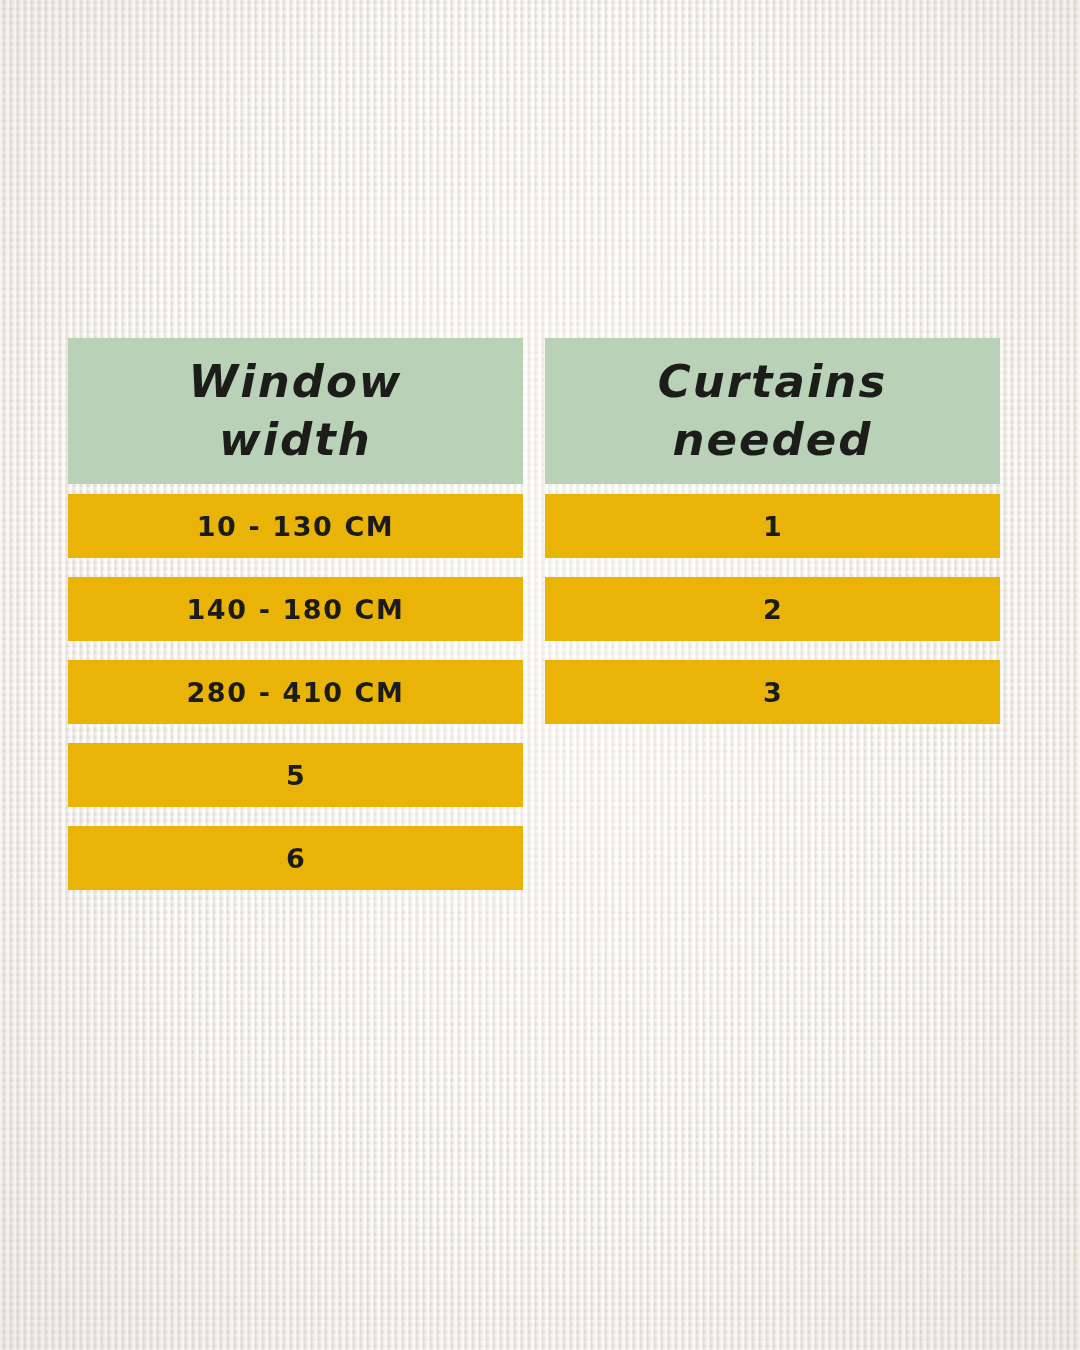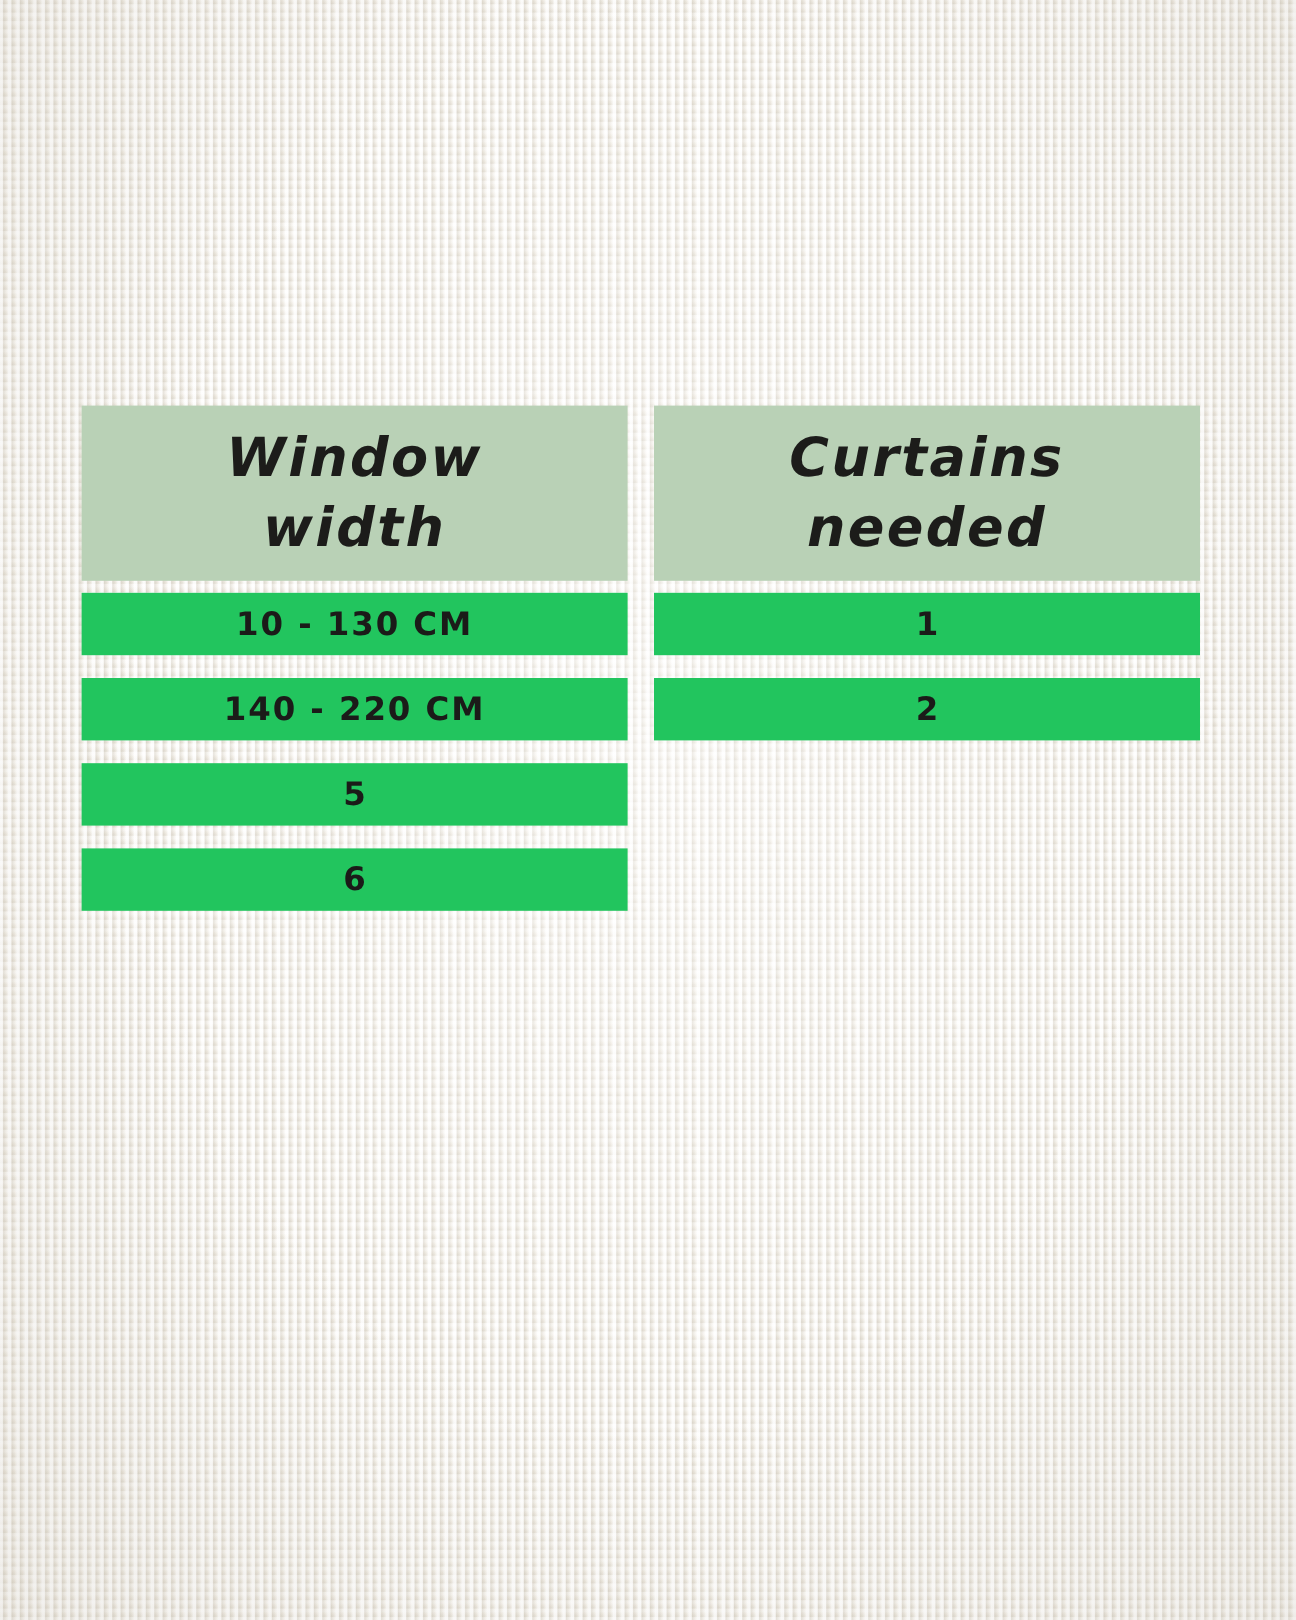--- a/index.html
+++ b/index.html
@@ -92,22 +92,22 @@
     font-weight: bold;
     font-size: 45px;
     line-height: 1.28;
     letter-spacing: 2px;
     color: #1c1c1a;
     white-space: pre-line;
   }
 
   
   .data-row .cell {
-    height: 52px;
-    background-color: #22c55e;
+    height: 64px;
+    background-color: #eab308;
   }
   .data-row { margin-bottom: 19px; }
 
   .data-text {
     font-family: "DejaVu Sans", sans-serif;
     font-weight: bold;
     font-size: 27px;
     letter-spacing: 1.6px;
     color: #1b1b19;
   }
@@ -139,27 +139,35 @@
     <div class="cell col-left">
       <span class="data-text">10 - 130 CM</span>
     </div>
     <div class="cell col-right">
       <span class="data-text count">1</span>
     </div>
   </div>
 
   <div class="row data-row">
     <div class="cell col-left">
-      <span class="data-text">140 - 220 CM</span>
+      <span class="data-text">140 - 180 CM</span>
     </div>
     <div class="cell col-right">
       <span class="data-text count">2</span>
     </div>
   </div>
 
+  <div class="row data-row">
+    <div class="cell col-left">
+      <span class="data-text">280 - 410 CM</span>
+    </div>
+    <div class="cell col-right">
+      <span class="data-text count">3</span>
+    </div>
+  </div>
 
 
   <div class="row data-row">
     <div class="cell col-right">
       <span class="data-text count">5</span>
     </div>
   </div>
 
   <div class="row data-row">
     <div class="cell col-right">

